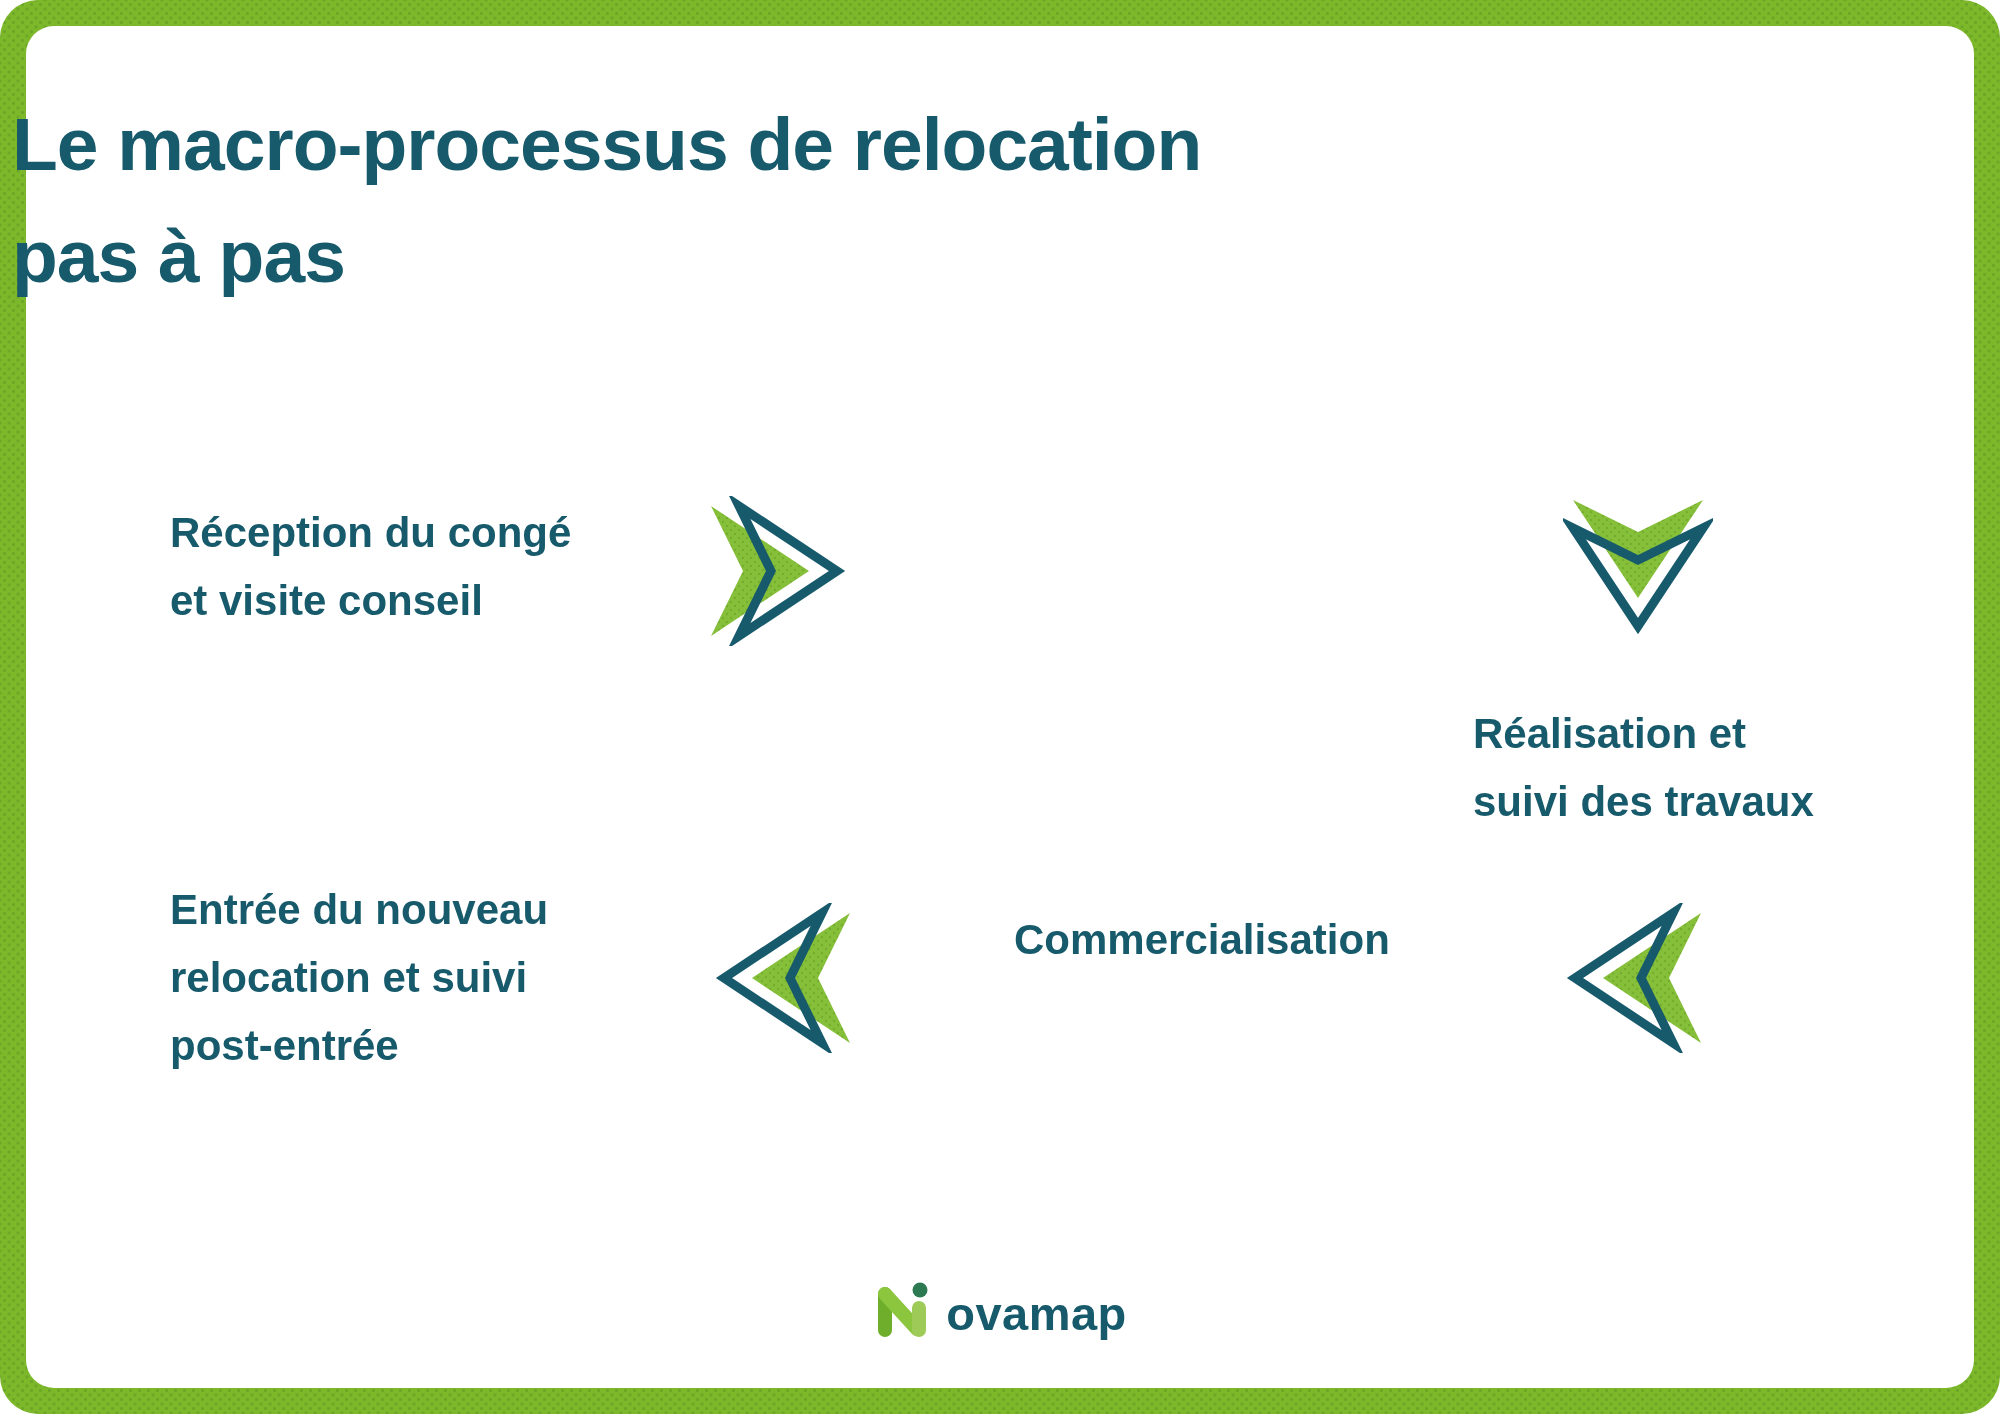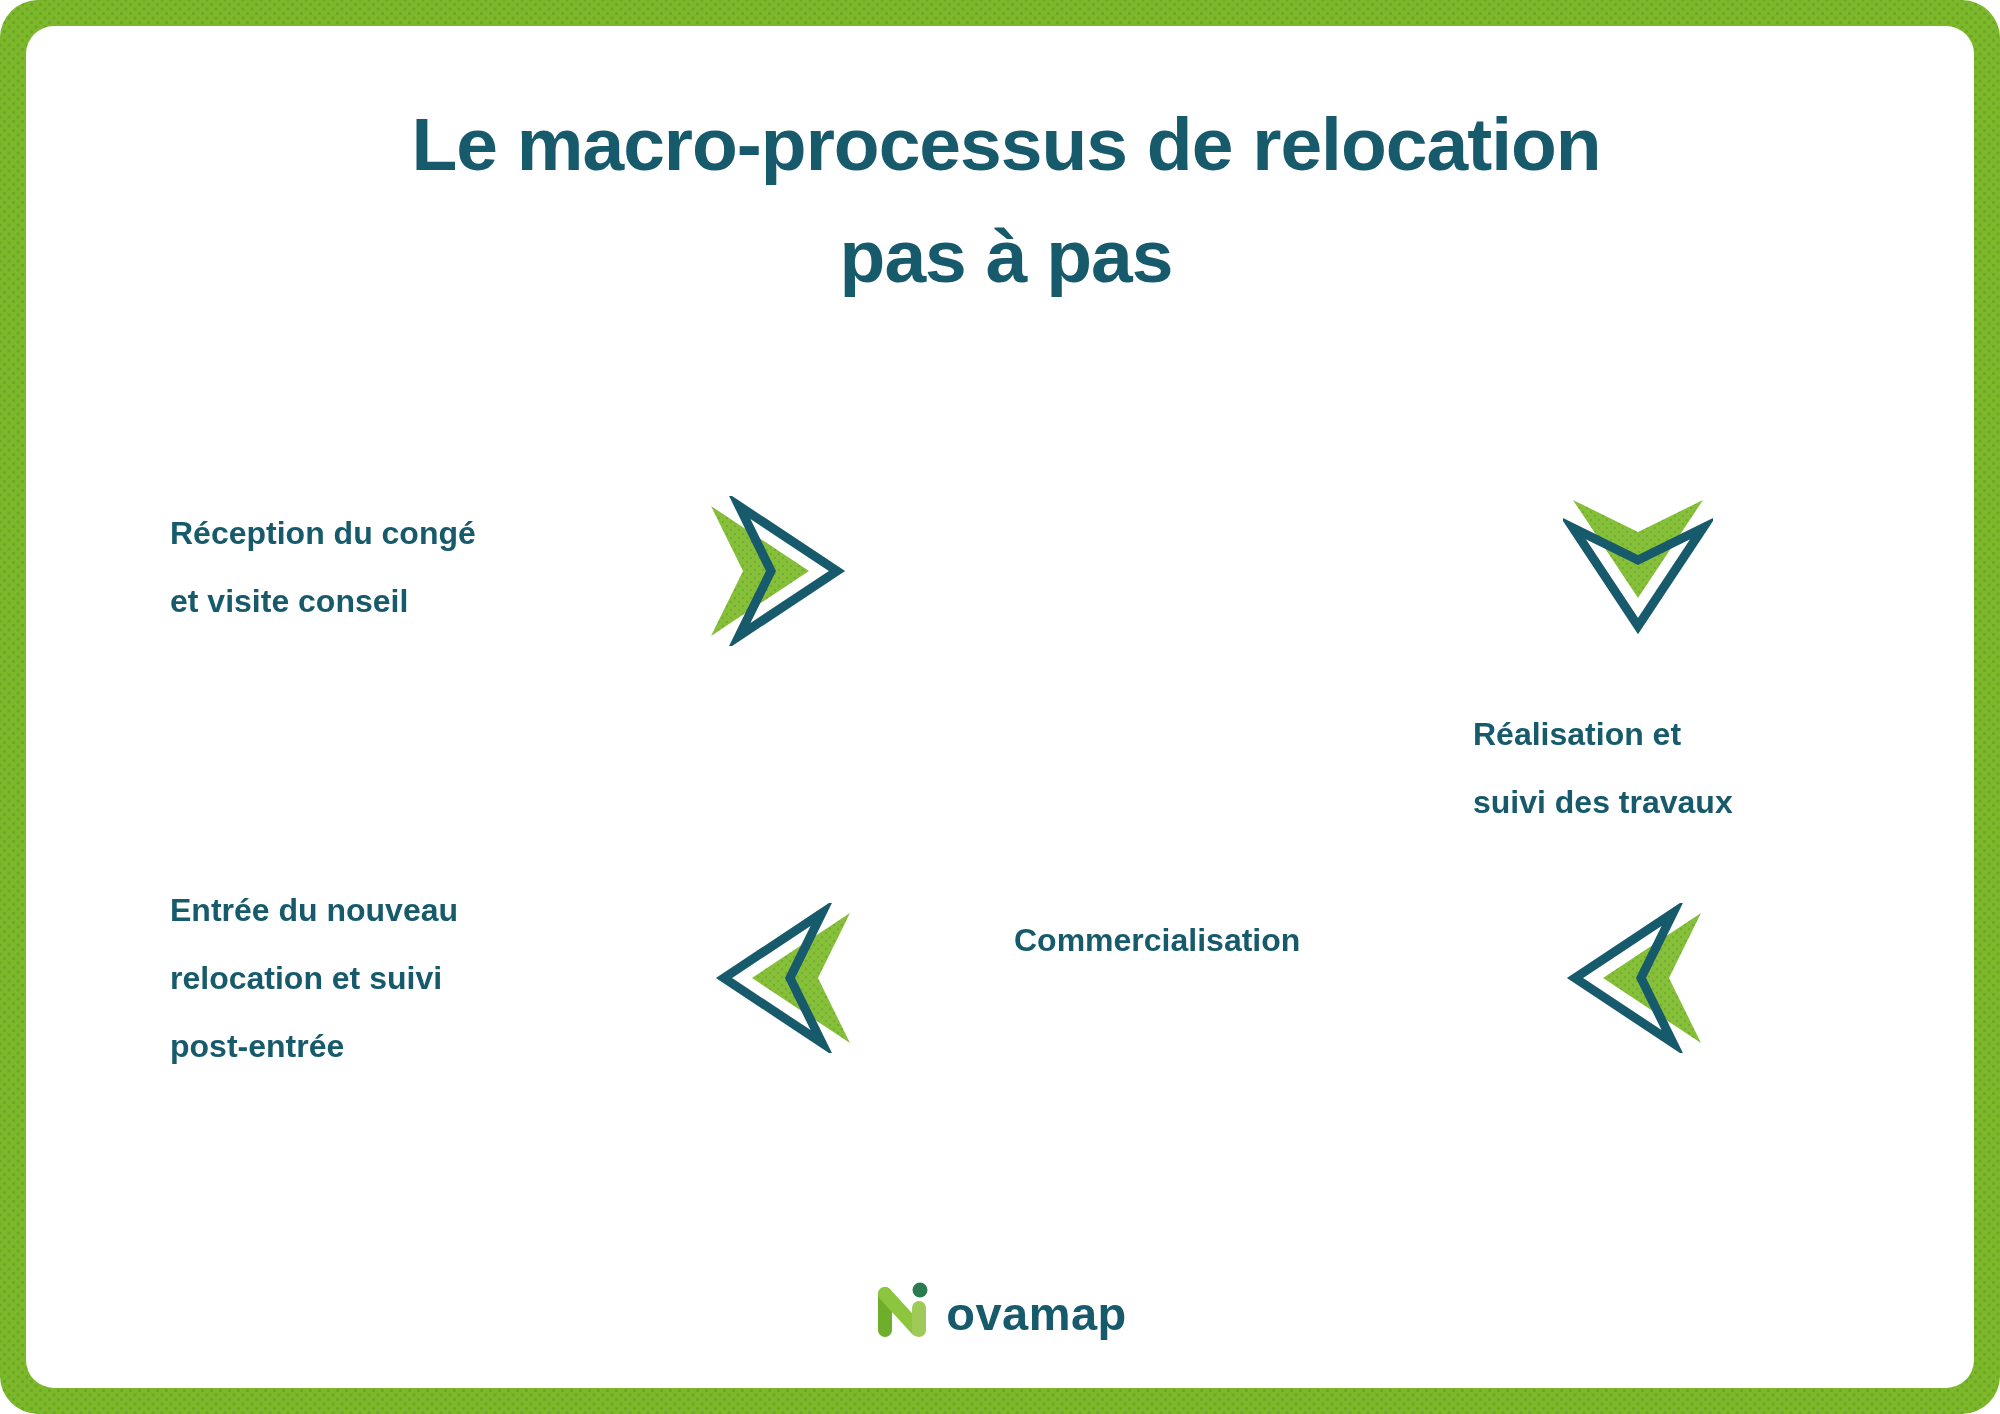--- a/index.html
+++ b/index.html
@@ -10,25 +10,25 @@
     background-image:
       radial-gradient(#6da627 1.3px, transparent 1.7px),
       radial-gradient(#6da627 1.3px, transparent 1.7px);
     background-size:9px 9px;
     background-position:0 0, 4.5px 4.5px;
   }
   .inner{
     position:absolute;inset:26px;background:#ffffff;border-radius:28px;
   }
   .title{
-    position:absolute;left:12px;right:0;top:88px;text-align:center;
+    position:absolute;left:12px;right:0;top:88px;
     color:#175a6b;font-size:75px;font-weight:700;line-height:112px;letter-spacing:-1px;
   }
   .step{
-    position:absolute;color:#175a6b;font-size:32px;font-weight:700;line-height:68px;
+    position:absolute;color:#175a6b;font-size:42px;font-weight:700;line-height:68px;
     letter-spacing:0px;white-space:nowrap;
   }
   .s1{left:170px;top:499px;}
   .s2{left:903px;top:499px;}
   .s3{left:1473px;top:700px;}
   .s4{left:990px;top:906px;margin-left:24px;}
   .s5{left:170px;top:876px;}
   .arrow{position:absolute;width:150px;height:150px;}
   .a1{left:705px;top:496px;}
   .a2{left:1563px;top:494px;transform:rotate(90deg);}

